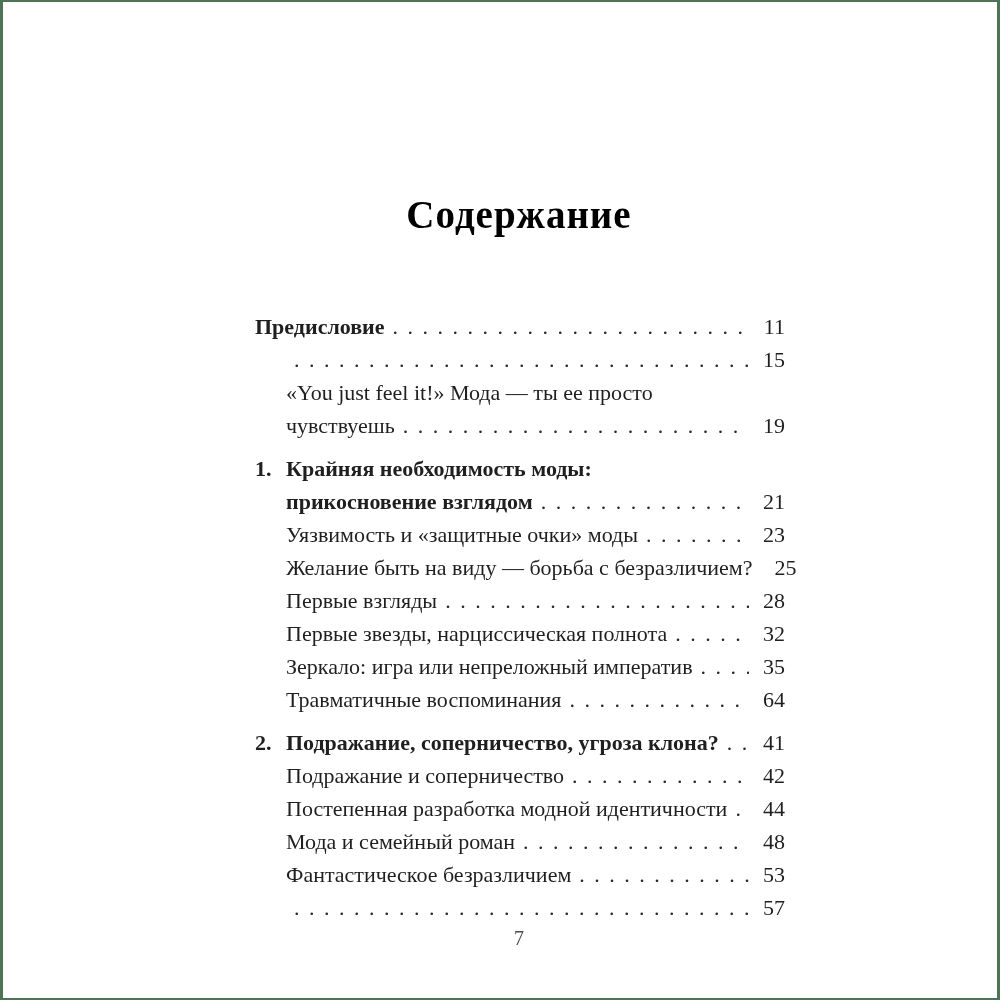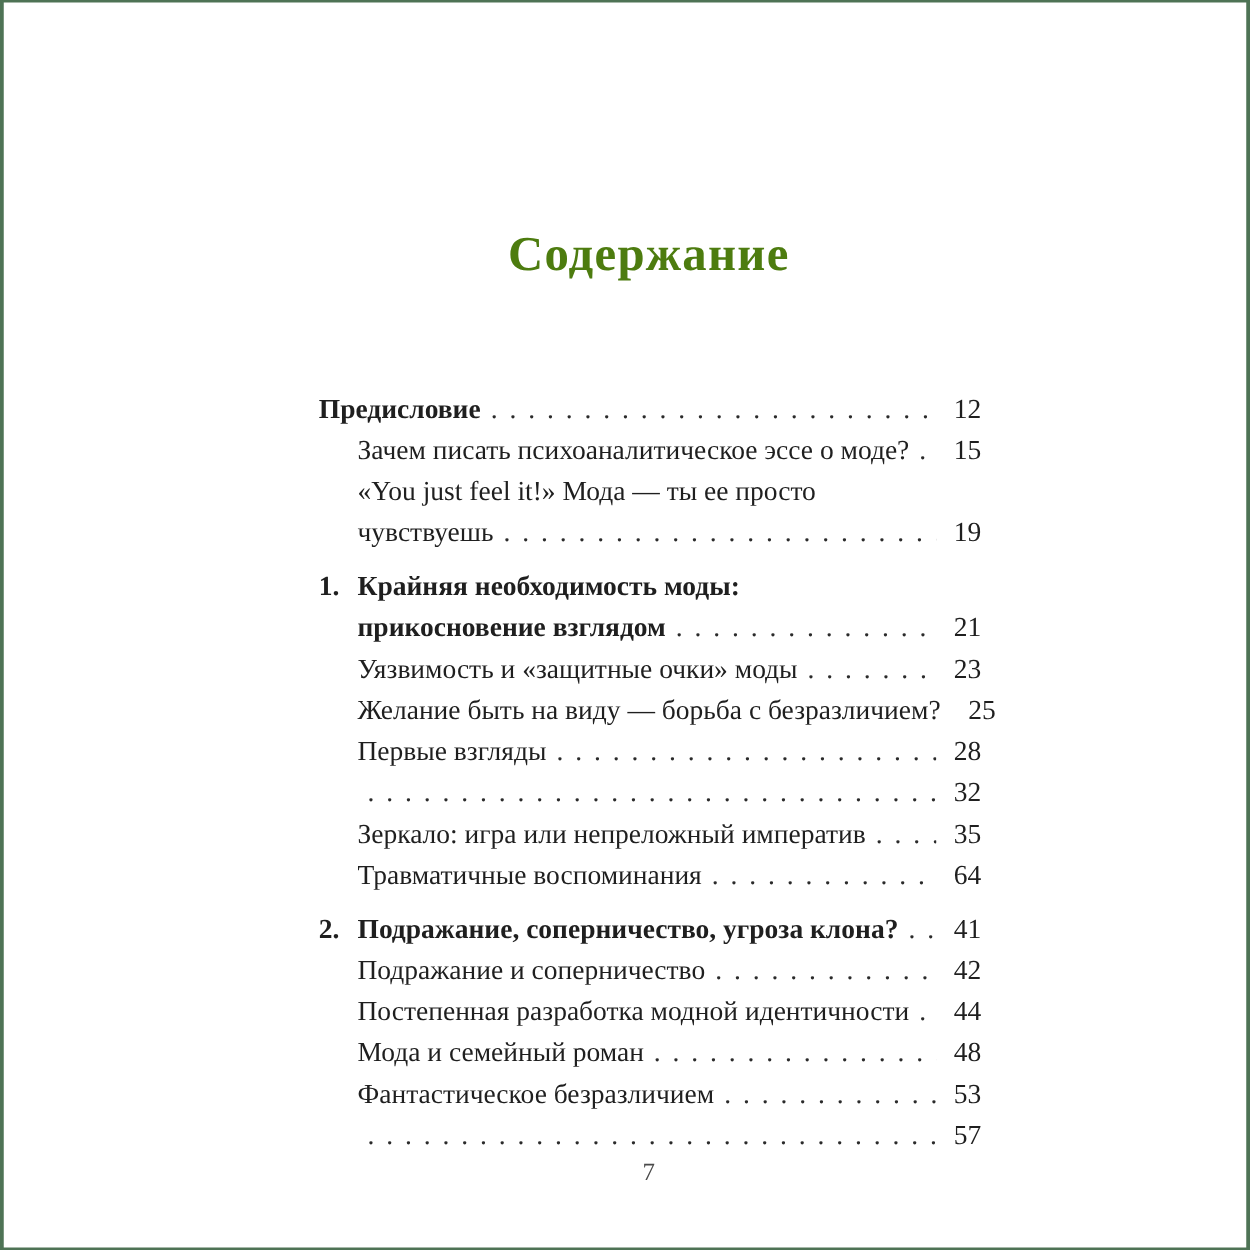--- a/index.html
+++ b/index.html
@@ -6,23 +6,23 @@
   body {
     width: 1000px; height: 1000px; position: relative;
     background: #4e7355;
     font-family: "Liberation Serif", serif;
   }
   .sheet {
     position: absolute; left: 3px; right: 3px; top: 2px; bottom: 2px;
     background: #ffffff;
   }
   .title {
-    position: absolute; left: 252px; top: 155px; width: 528px;
+    position: absolute; left: 252px; top: 166px; width: 528px;
     text-align: center; font-size: 39px; letter-spacing: 1px;
-    color: #4d7c0f; line-height: 1.1;
+    color: #000000; line-height: 1.1;
   }
   .toc {
     position: absolute; left: 252px; top: 308px; width: 530px;
     font-size: 22px; color: #1f1f1f;
   }
   .toc-row {
     display: flex; align-items: flex-end;
     height: 33px; line-height: 33px; white-space: nowrap;
   }
   .toc-row.gap { margin-top: 10px; }
@@ -41,25 +41,24 @@
 </style>
 </head>
 <body>
 
 <div class="sheet">
   <h1 class="title">Содержание</h1>
   <div class="toc">
       <div class="toc-row">
         <span class="txt b">Предисловие</span>
         <span class="dots">. . . . . . . . . . . . . . . . . . . . . . . . . . . . . . . . . . . . . . . . . . . . . . . . . . . . . . . . . . . . . . . . . . . . . . . . . . . . . . . . </span>
-        <span class="pg">12</span>
+        <span class="pg">11</span>
       </div>
       <div class="toc-row">
         <span class="spacer"></span>
-        <span class="txt">Зачем писать психоаналитическое эссе о моде?</span>
         <span class="dots">. . . . . . . . . . . . . . . . . . . . . . . . . . . . . . . . . . . . . . . . . . . . . . . . . . . . . . . . . . . . . . . . . . . . . . . . . . . . . . . . </span>
         <span class="pg">15</span>
       </div>
       <div class="toc-row">
         <span class="spacer"></span>
         <span class="txt">«You just feel it!» Мода — ты ее просто</span>
       </div>
       <div class="toc-row">
         <span class="spacer"></span>
         <span class="txt">чувствуешь</span>
@@ -89,20 +88,21 @@
         <span class="pg">25</span>
       </div>
       <div class="toc-row">
         <span class="spacer"></span>
         <span class="txt">Первые взгляды</span>
         <span class="dots">. . . . . . . . . . . . . . . . . . . . . . . . . . . . . . . . . . . . . . . . . . . . . . . . . . . . . . . . . . . . . . . . . . . . . . . . . . . . . . . . </span>
         <span class="pg">28</span>
       </div>
       <div class="toc-row">
         <span class="spacer"></span>
+        <span class="txt">Первые звезды, нарциссическая полнота</span>
         <span class="dots">. . . . . . . . . . . . . . . . . . . . . . . . . . . . . . . . . . . . . . . . . . . . . . . . . . . . . . . . . . . . . . . . . . . . . . . . . . . . . . . . </span>
         <span class="pg">32</span>
       </div>
       <div class="toc-row">
         <span class="spacer"></span>
         <span class="txt">Зеркало: игра или непреложный императив</span>
         <span class="dots">. . . . . . . . . . . . . . . . . . . . . . . . . . . . . . . . . . . . . . . . . . . . . . . . . . . . . . . . . . . . . . . . . . . . . . . . . . . . . . . . </span>
         <span class="pg">35</span>
       </div>
       <div class="toc-row">

